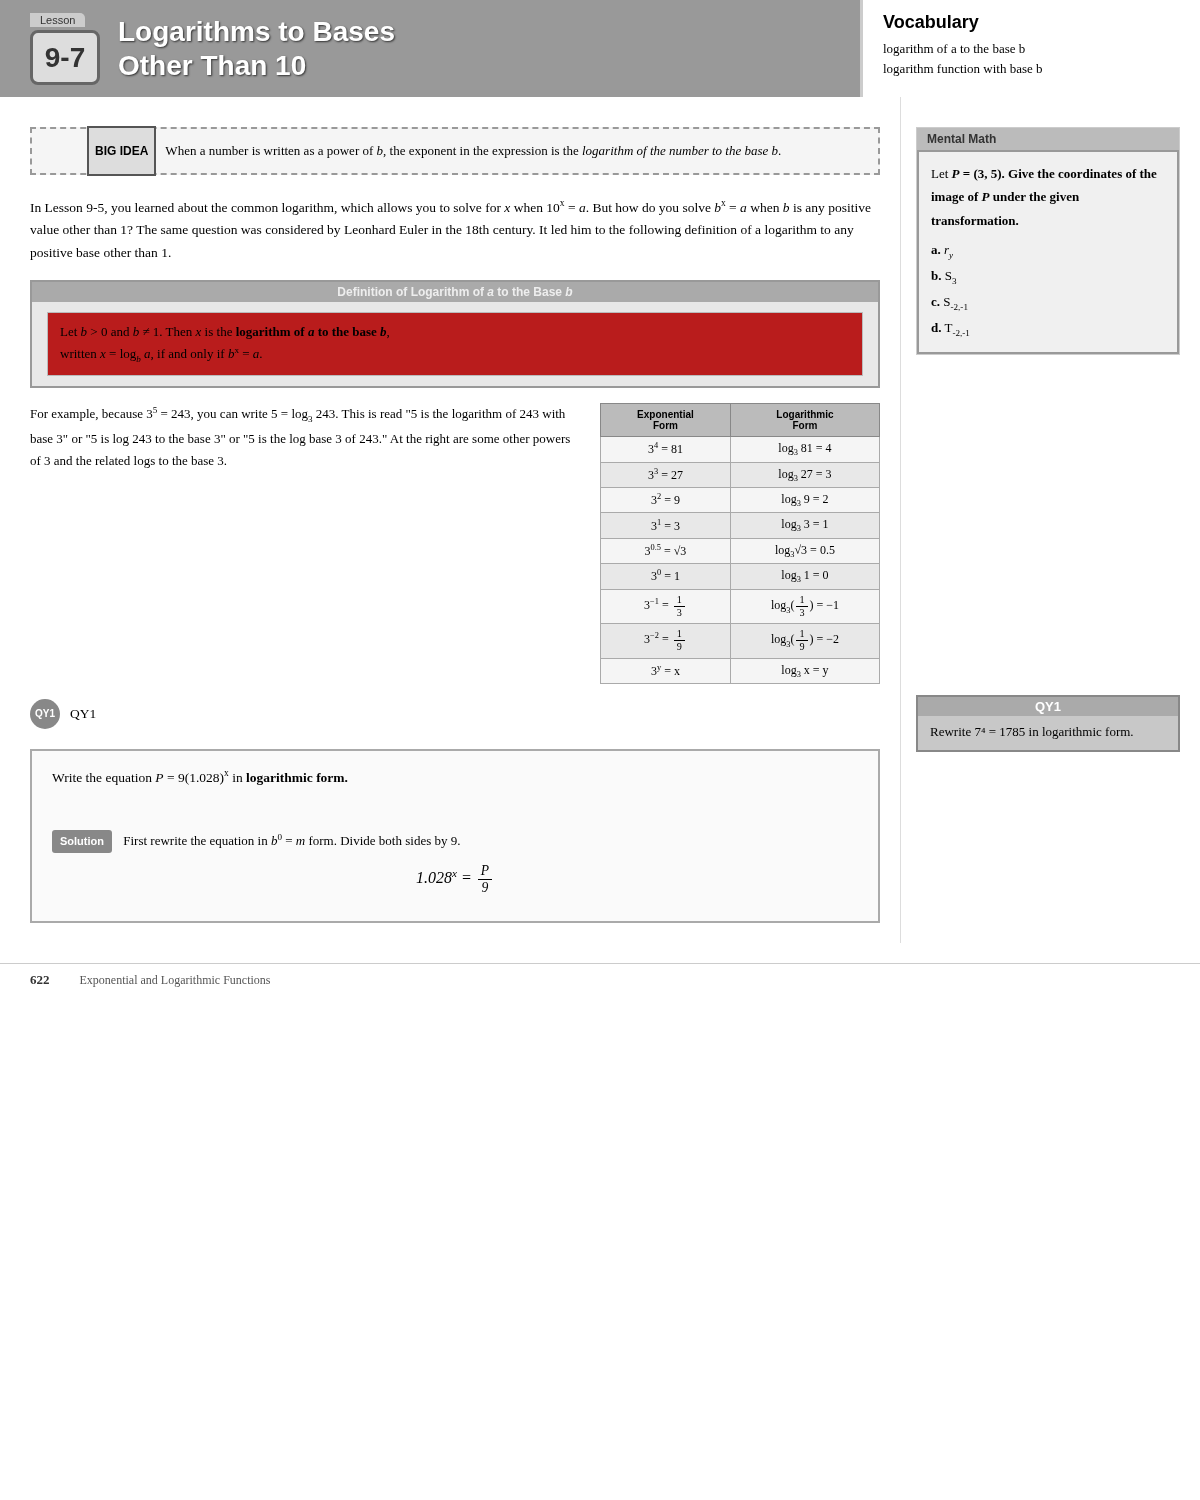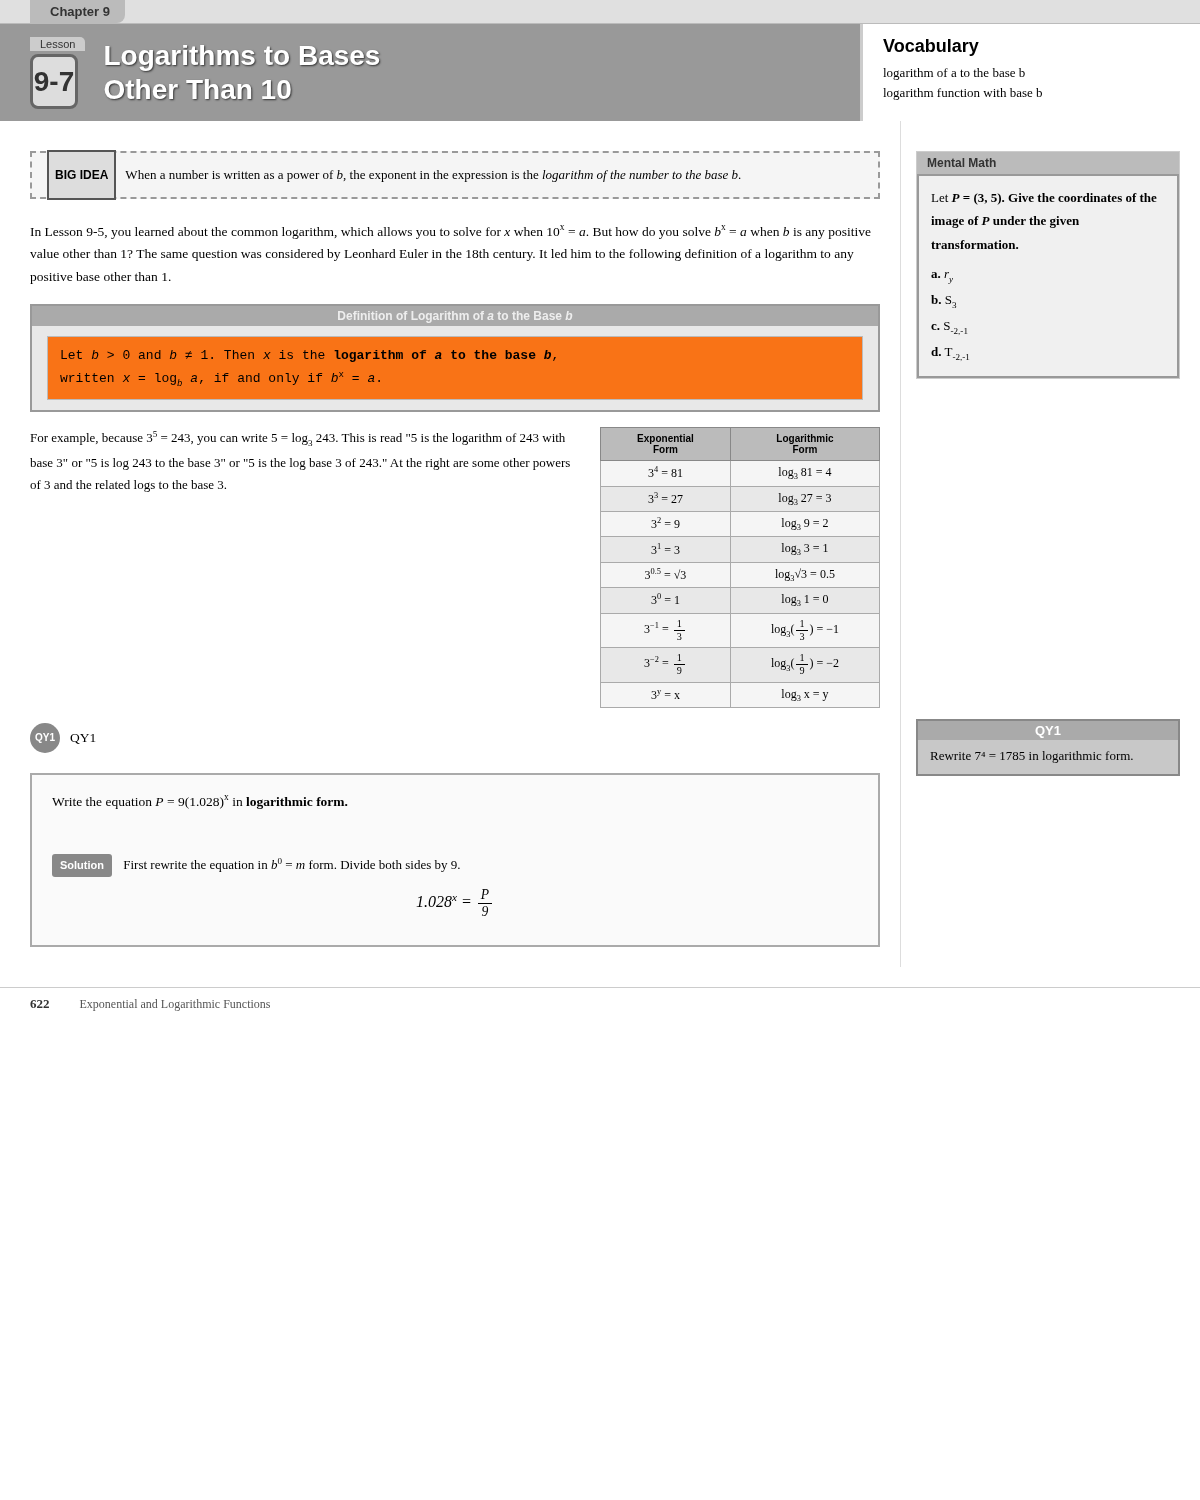--- a/index.html
+++ b/index.html
@@ -17,21 +17,21 @@
       min-height: 1500px;
       padding: 0;
       position: relative;
       background: #fff;
     }
 
     .lesson-number-box {
       background: #ddd;
       border: 3px solid #666;
       border-radius: 8px;
-      width: 48px;
+      width: 70px;
       height: 55px;
       display: flex;
       align-items: center;
       justify-content: center;
       font-size: 28px;
       font-weight: bold;
       font-family: Arial, sans-serif;
       color: #333;
     }
 
@@ -71,20 +71,21 @@
     .big-idea-label {
       font-weight: bold;
       font-family: Arial, sans-serif;
       font-size: 12px;
       color: #000;
       display: inline;
       margin-right: 6px;
       border: 2px solid #555;
       padding: 16px 6px;
       background: #ddd;
+      margin-left: 40px;
     }
 
     .body-text {
       font-size: 13.5px;
       line-height: 1.7;
       margin-bottom: 12px;
     }
 
     
     .definition-box {
@@ -101,24 +102,23 @@
       background: #aaa;
       color: #eee;
       padding: 3px 8px;
       margin: -10px -15px 10px -15px;
       text-align: center;
     }
 
     .definition-body {
       font-size: 13px;
       line-height: 1.7;
-      background: #f97316;
+      background: #b91c1c;
       padding: 8px 12px;
       border: 1px solid #bbb;
-      font-family: Liberation Mono, monospace;
     }
 
     
     .table-section {
       display: flex;
       gap: 28px;
       margin: 15px 0;
       align-items: flex-start;
     }
 
@@ -382,23 +382,20 @@
     .fraction .den {
       padding: 0 3px;
       line-height: 1.2;
     }
   </style>
 </head>
 <body>
 
 <div class="page">
 
-  <div style="padding: 0 0 0 30px; background: #e0e0e0; border-bottom: 1px solid #bbb;">
-    <span class="chapter-tab">Chapter 9</span>
-  </div>
 
   <div class="full-width-top">
 
     <div class="header-lesson-area">
       <div>
         <div class="lesson-tag">Lesson</div>
         <div class="lesson-number-box">9-7</div>
       </div>
       <div>
         <div class="lesson-title-text">Logarithms to Bases</div>

